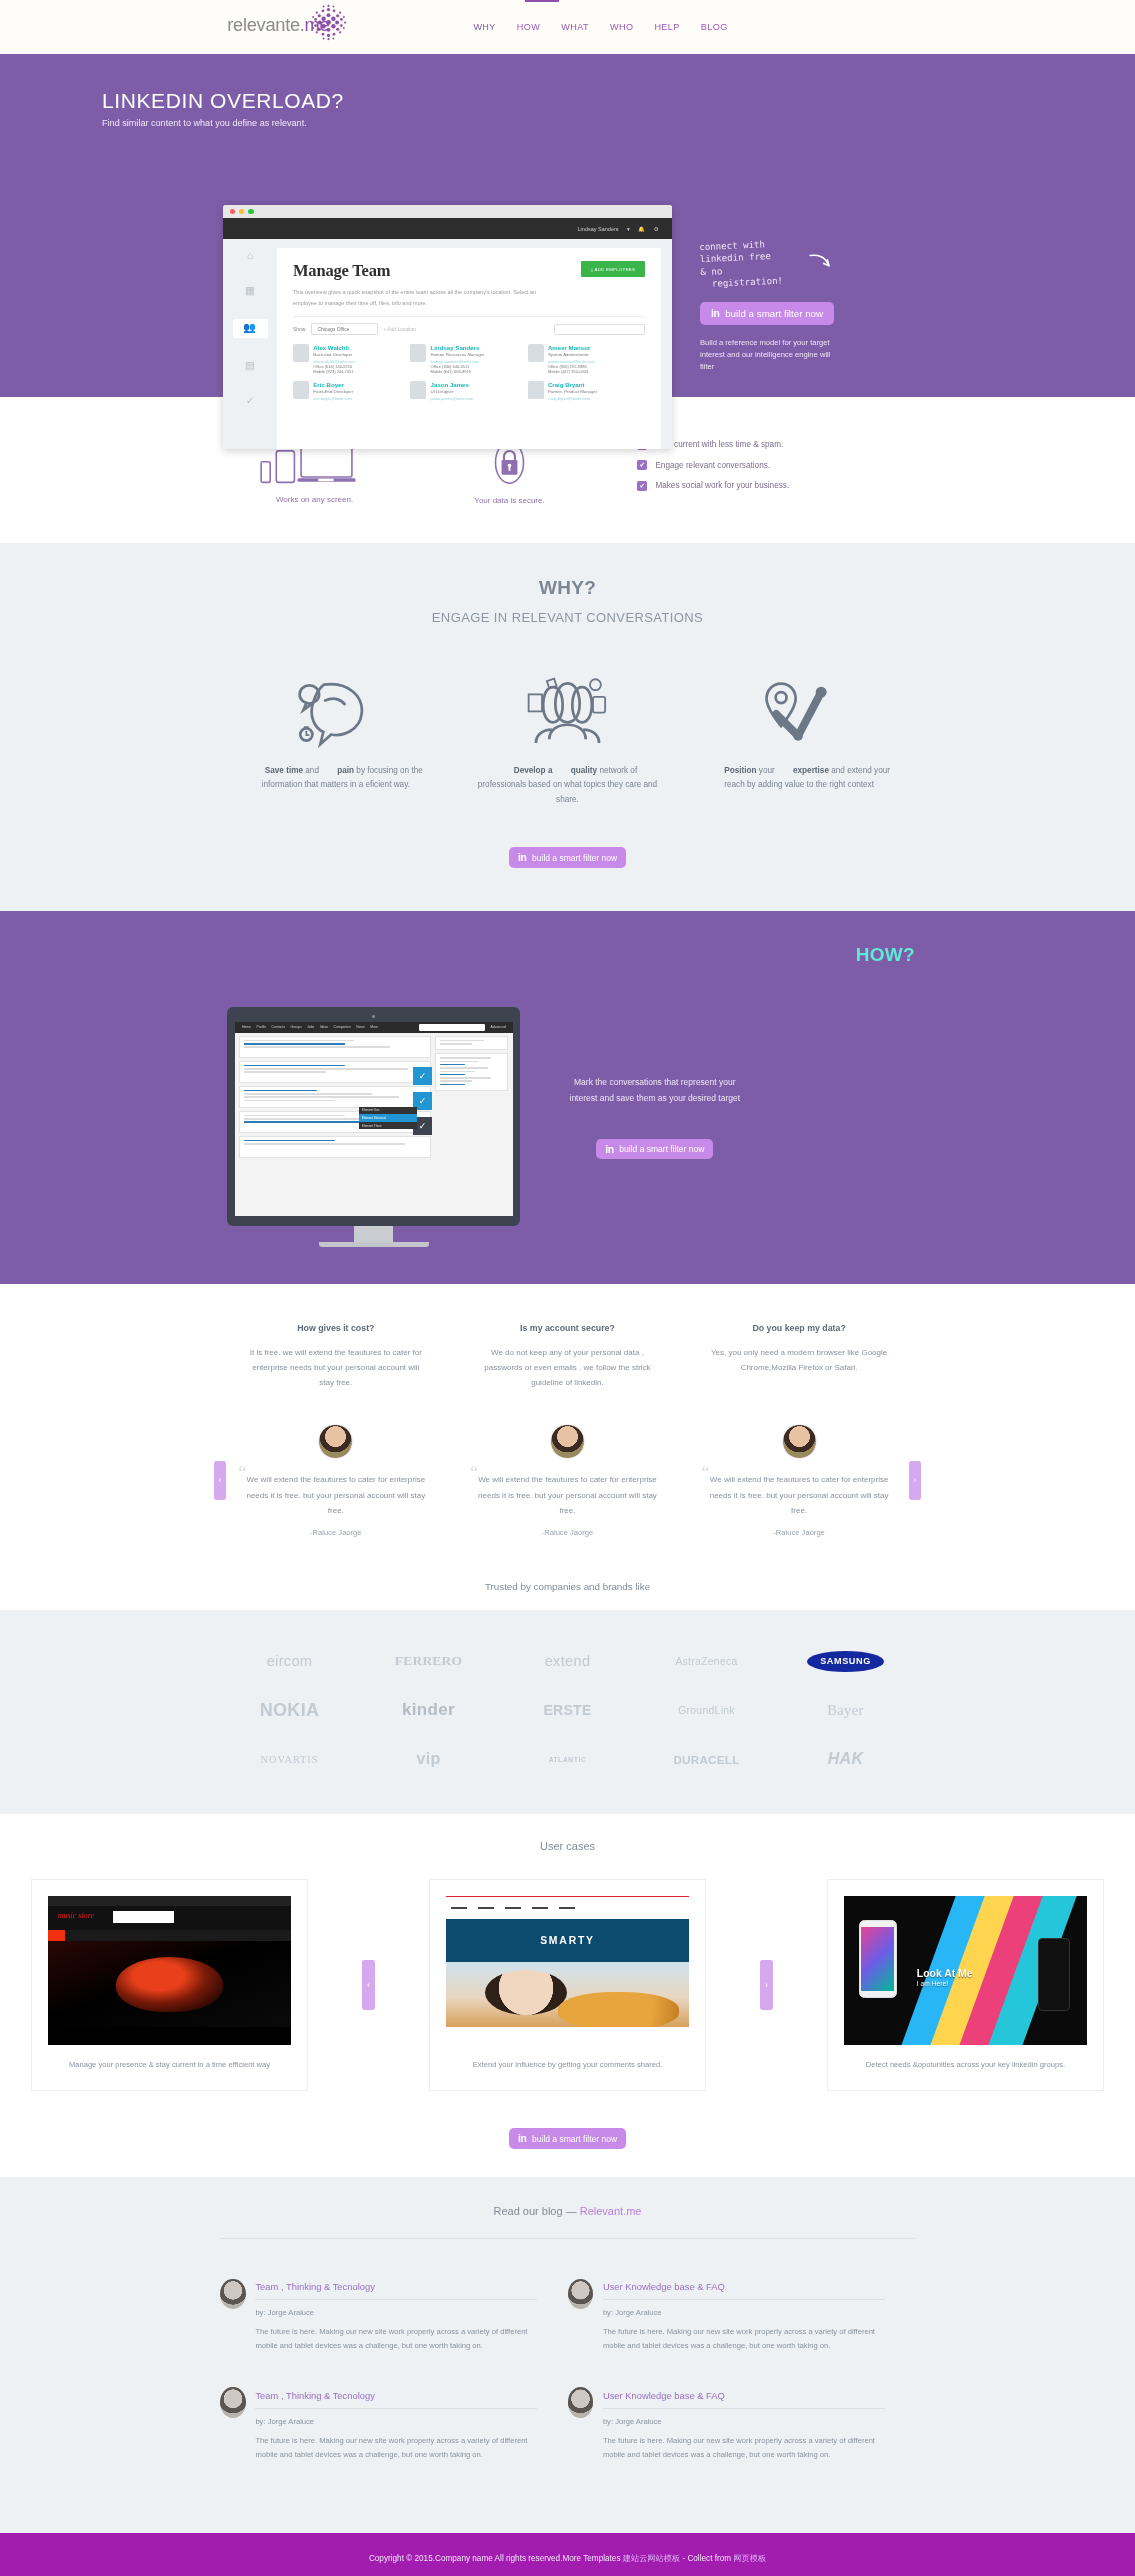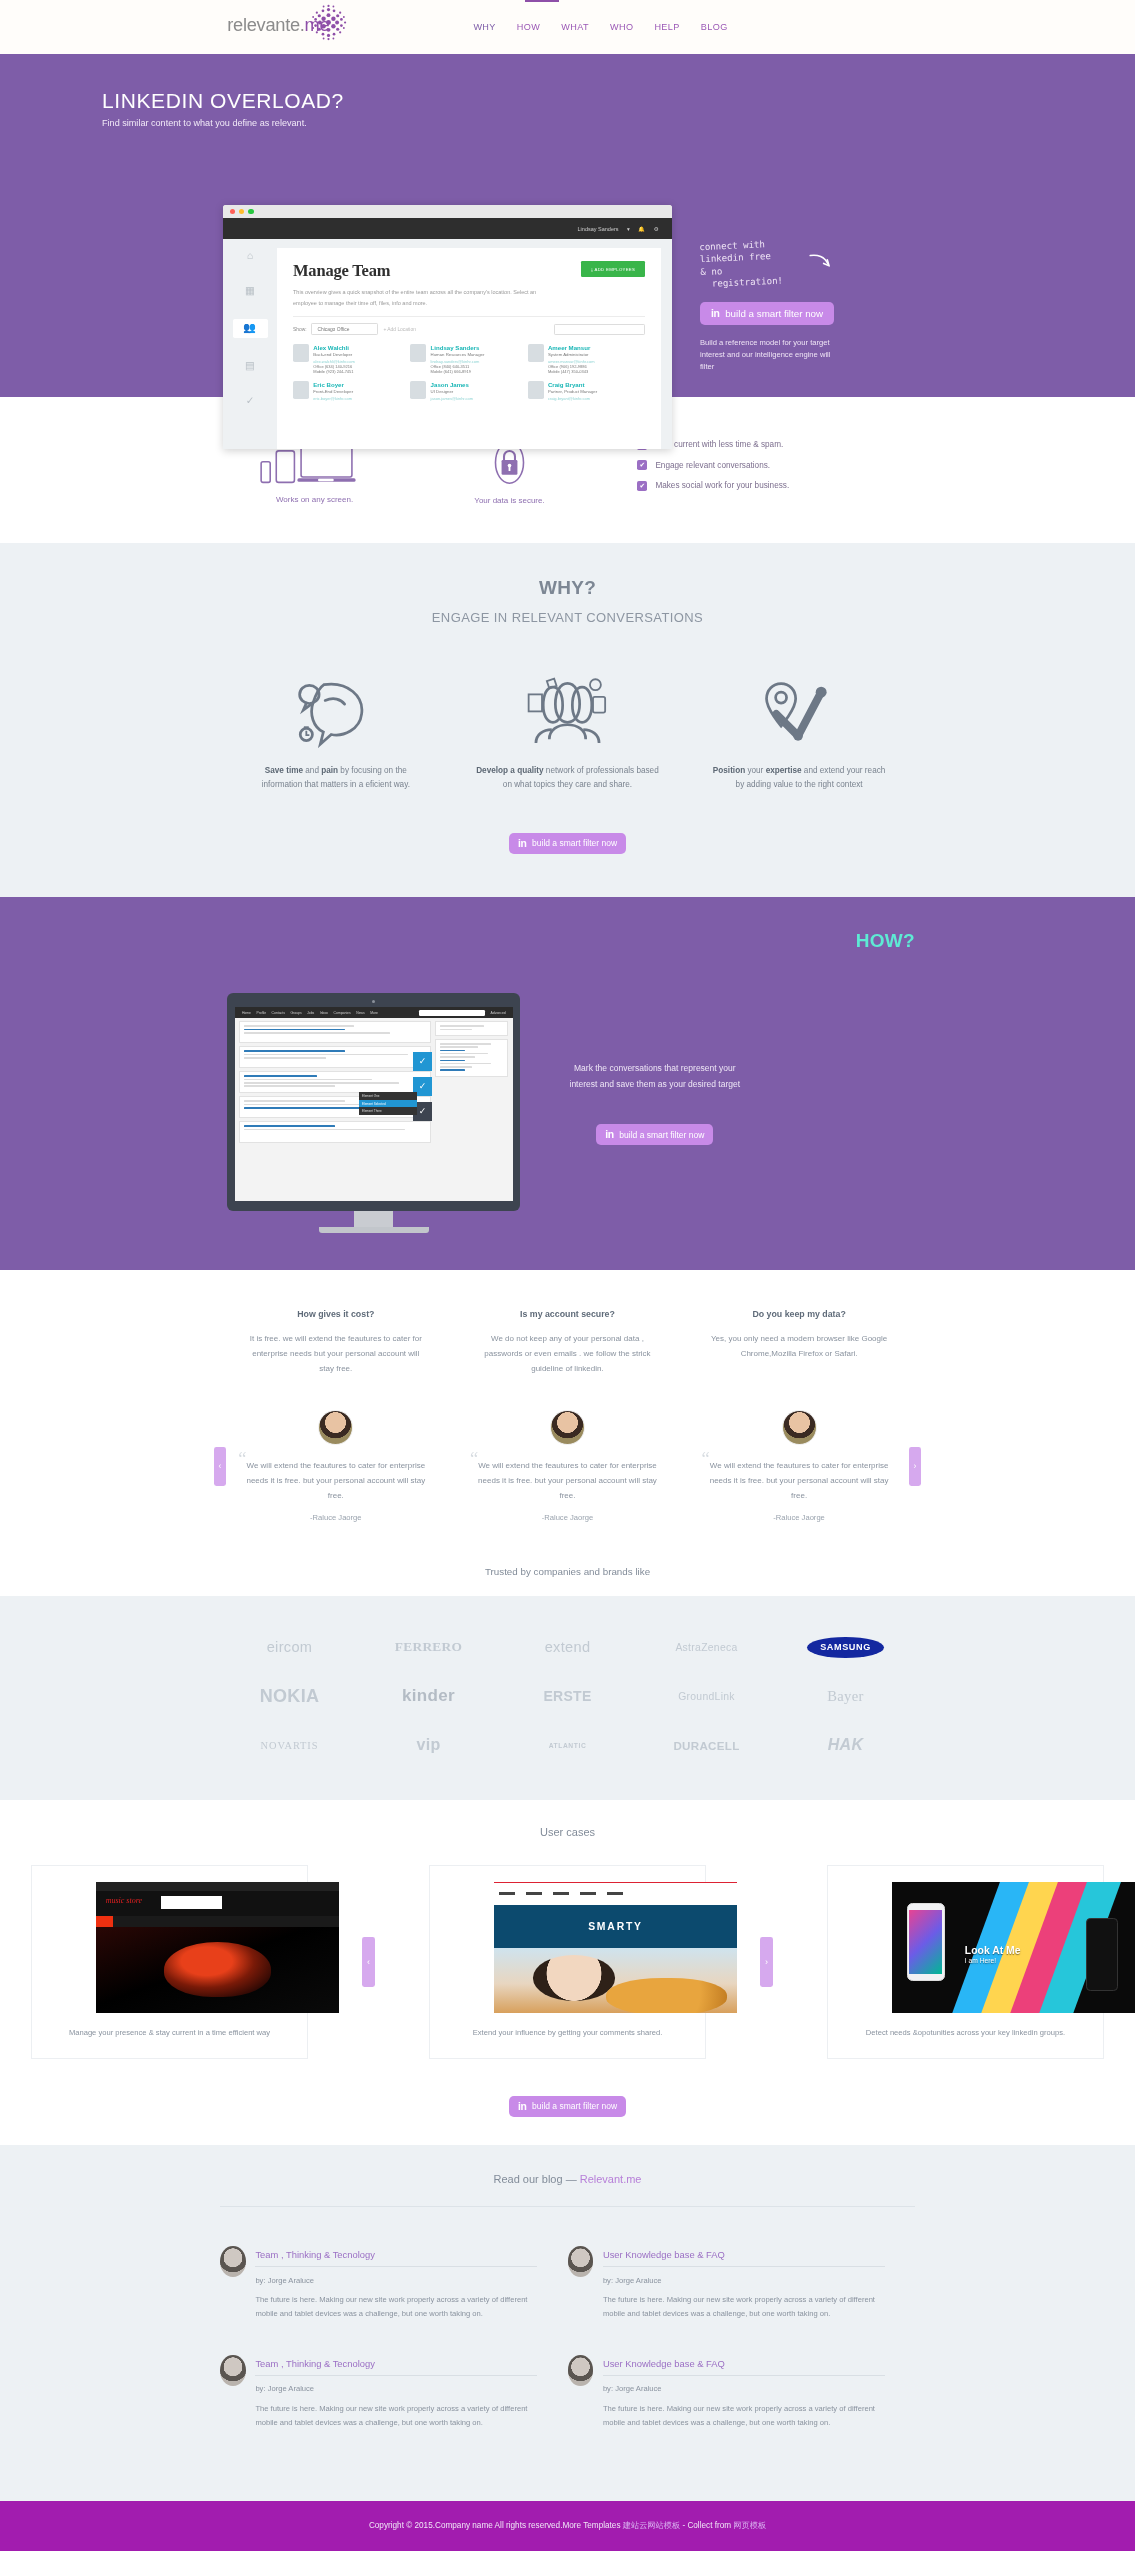--- a/index.html
+++ b/index.html
@@ -91,21 +91,21 @@
   .chk-row span{font-size:8.2px;color:#7c6e8e;}
 
   
   .why{background:#edf1f4;padding-top:34px;padding-bottom:43px;}
   .sec-h{text-align:center;font-size:19px;color:#7d8794;letter-spacing:0.3px;font-weight:700;}
   .sec-sub{text-align:center;font-size:13px;color:#8d96a2;letter-spacing:0.4px;margin-top:11px;}
   .why-cols{display:flex;margin-top:44px;}
   .why-col{width:33.33%;text-align:center;padding:0 24.4px;}
   .why-icon{height:79px;display:flex;align-items:flex-end;justify-content:center;color:#6d7886;}
   .why-txt{font-size:8.2px;line-height:1.75;color:#7a838f;margin-top:16px;}
-  .why-txt b{color:#5d6874;}
+  .why-txt b{color:#5d6874;margin-left:16px;}
   .btn-center{text-align:center;margin-top:24.4px;}
   .in-btn.sm{font-size:8.5px;padding:4.9px 9.1px;}
 
   
   .how{background:#7e5da8;padding-top:33px;padding-bottom:37px;position:relative;}
   .how h2{text-align:right;color:#5eead4;font-size:19px;letter-spacing:0.3px;font-weight:700;}
   .how-body{display:flex;margin-top:41px;align-items:flex-start;}
   .monitor{width:293px;margin-left:7.3px;}
   .mon-frame{background:#3d4450;border-radius:6.1px;padding:7.3px 7.3px 9.8px;position:relative;}
   .mon-cam{width:3px;height:3px;border-radius:50%;background:#8a909a;margin:0 auto 4.3px;}
@@ -159,21 +159,21 @@
   .brands{background:#edf1f4;padding:27px 0 30.5px;}
   .brand-grid{display:flex;flex-wrap:wrap;}
   .brand-cell{width:20%;height:49px;display:flex;align-items:center;justify-content:center;
     color:#c2cad2;font-size:12.8px;font-weight:700;letter-spacing:0.3px;}
 
   
   .cases{background:#fff;padding:25.6px 0 28px;}
   .cases h2{text-align:center;font-size:11px;color:#828c99;font-weight:400;margin-bottom:27px;}
   .case-row{display:flex;justify-content:space-between;align-items:stretch;position:relative;width:1073px;margin:0 auto;}
   .case-card{width:277px;background:#fff;border:0.6px solid #eceff2;padding:16px 16px 18.3px;}
-  .case-img{height:131px;width:100%;overflow:hidden;position:relative;margin-left:48px;}
+  .case-img{height:149px;width:100%;overflow:hidden;position:relative;}
   .case-cap{text-align:center;font-size:7.6px;color:#8a939f;line-height:1.8;margin-top:13.4px;}
   .case-arw{width:13.4px;height:50px;background:#d6a9ee;border-radius:2.4px;color:#fff;
     display:flex;align-items:center;justify-content:center;font-size:9.1px;align-self:center;}
 
   
   .im1{background:#000;}
   .im1 .t{height:9.8px;background:#222;}
   .im1 .l{height:24.4px;background:#111;position:relative}
   .im1 .l .logo{position:absolute;left:2.4px;top:4.9px;color:#e02020;font-family:"Liberation Serif",serif;font-size:8px;font-style:italic}
   .im1 .l .box{position:absolute;left:65px;top:4.9px;width:61px;height:12.2px;background:#fff}

